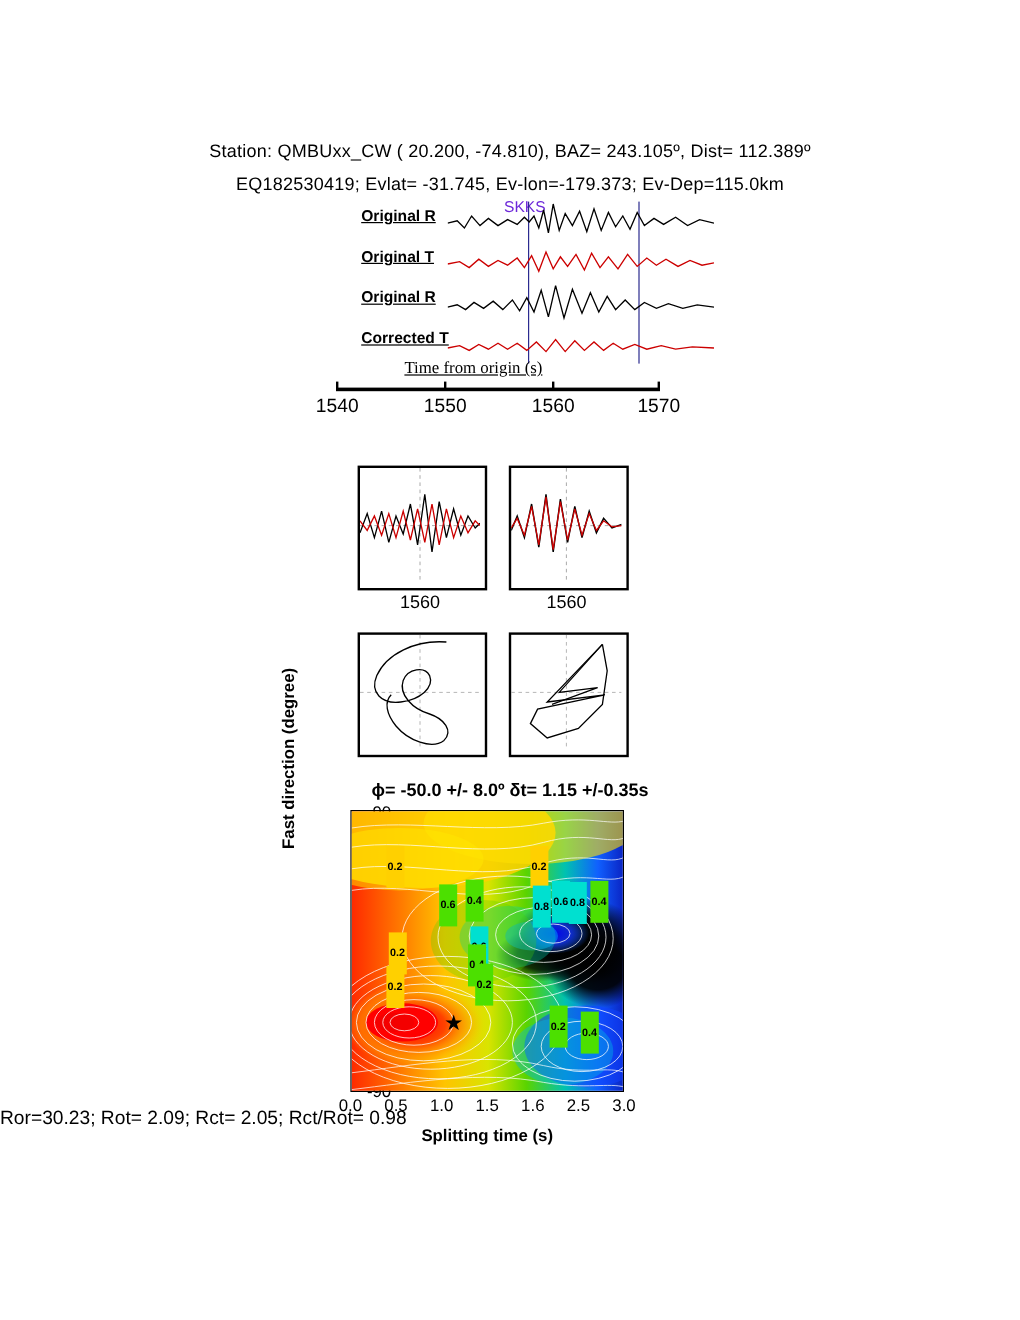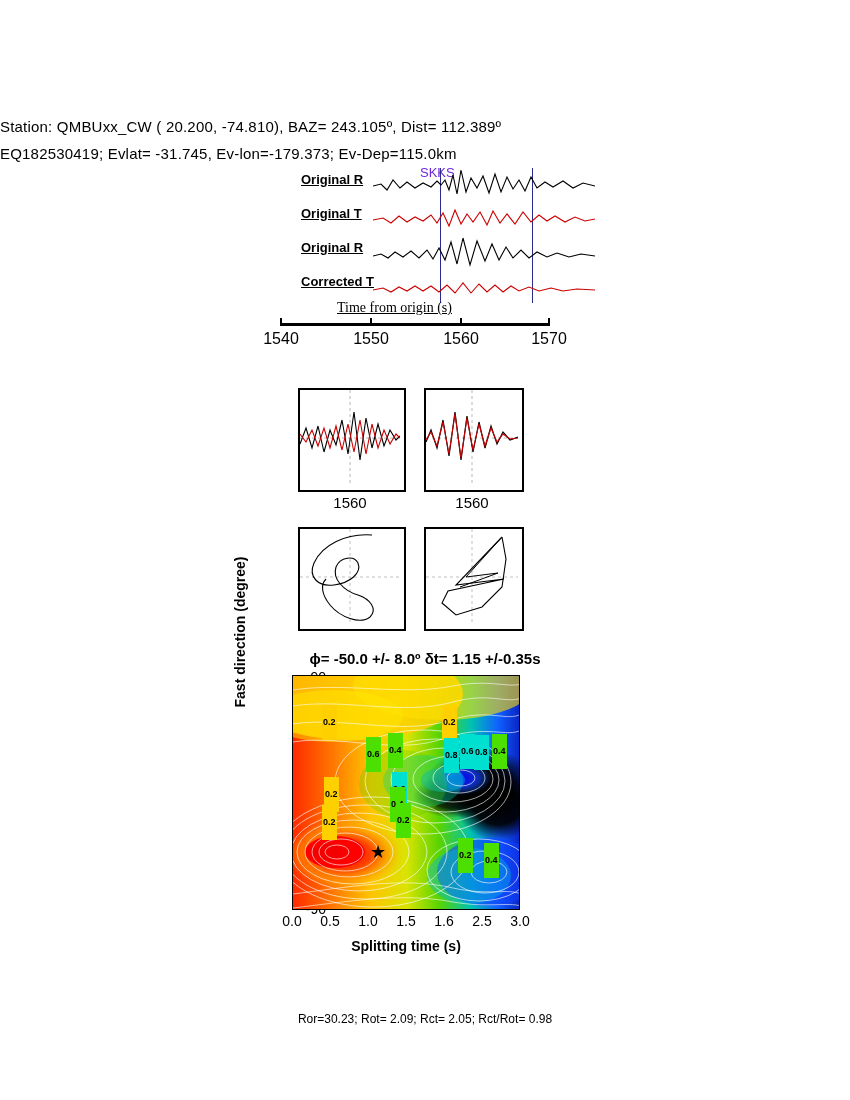--- a/index.html
+++ b/index.html
@@ -3,21 +3,21 @@
 <meta charset="utf-8">
 <style>
   html,body{margin:0;padding:0;}
   body{
     width:850px;height:1100px;background:#ffffff;
     font-family:"Liberation Sans", sans-serif;
     color:#000;position:relative;overflow:hidden;
   }
   .abs{position:absolute;}
   .hdr{
-    width:850px;text-align:left;font-size:15px;letter-spacing:0.2px;
+    width:850px;text-align:center;font-size:15px;letter-spacing:0.2px;
   }
   #hdr1{top:118px;}
   #hdr2{top:145px;}
 
   
   #wavepanel{left:255px;top:168px;width:340px;height:190px;}
   .wavelabel{
     font-size:13px;font-weight:bold;text-decoration:underline;
     position:absolute;left:46px;white-space:nowrap;
   }
@@ -43,21 +43,21 @@
   #contourWrap{position:absolute;left:292px;top:675px;width:228px;height:235px;}
   #contourWrap .frame{position:absolute;inset:0;border:1.5px solid #000;overflow:hidden;}
   .ylab{
     position:absolute;left:232px;top:712px;width:160px;
     transform:rotate(-90deg);transform-origin:left top;
     font-size:14px;font-weight:bold;text-align:center;
   }
   .xlab{position:absolute;left:292px;top:938px;width:228px;text-align:center;font-size:14px;font-weight:bold;}
   .ytick{position:absolute;right:524px;font-size:14px;text-align:right;width:40px;}
   .xtick{position:absolute;top:913px;font-size:14px;text-align:center;width:40px;}
-  #footer{position:absolute;left:0;top:1012px;width:850px;text-align:center;font-size:12px;}
+  #footer{position:absolute;left:0;top:924px;width:850px;font-size:16px;}
   .clabel{
     position:absolute;font-size:9px;font-weight:bold;color:#000;
     padding:12px 1px;line-height:11px;
   }
 </style>
 </head>
 <body>
 
 <div class="abs hdr" id="hdr1">Station: QMBUxx_CW (  20.200,  -74.810), BAZ=  243.105º, Dist=  112.389º</div>
 <div class="abs hdr" id="hdr2">EQ182530419; Evlat= -31.745, Ev-lon=-179.373; Ev-Dep=115.0km</div>

